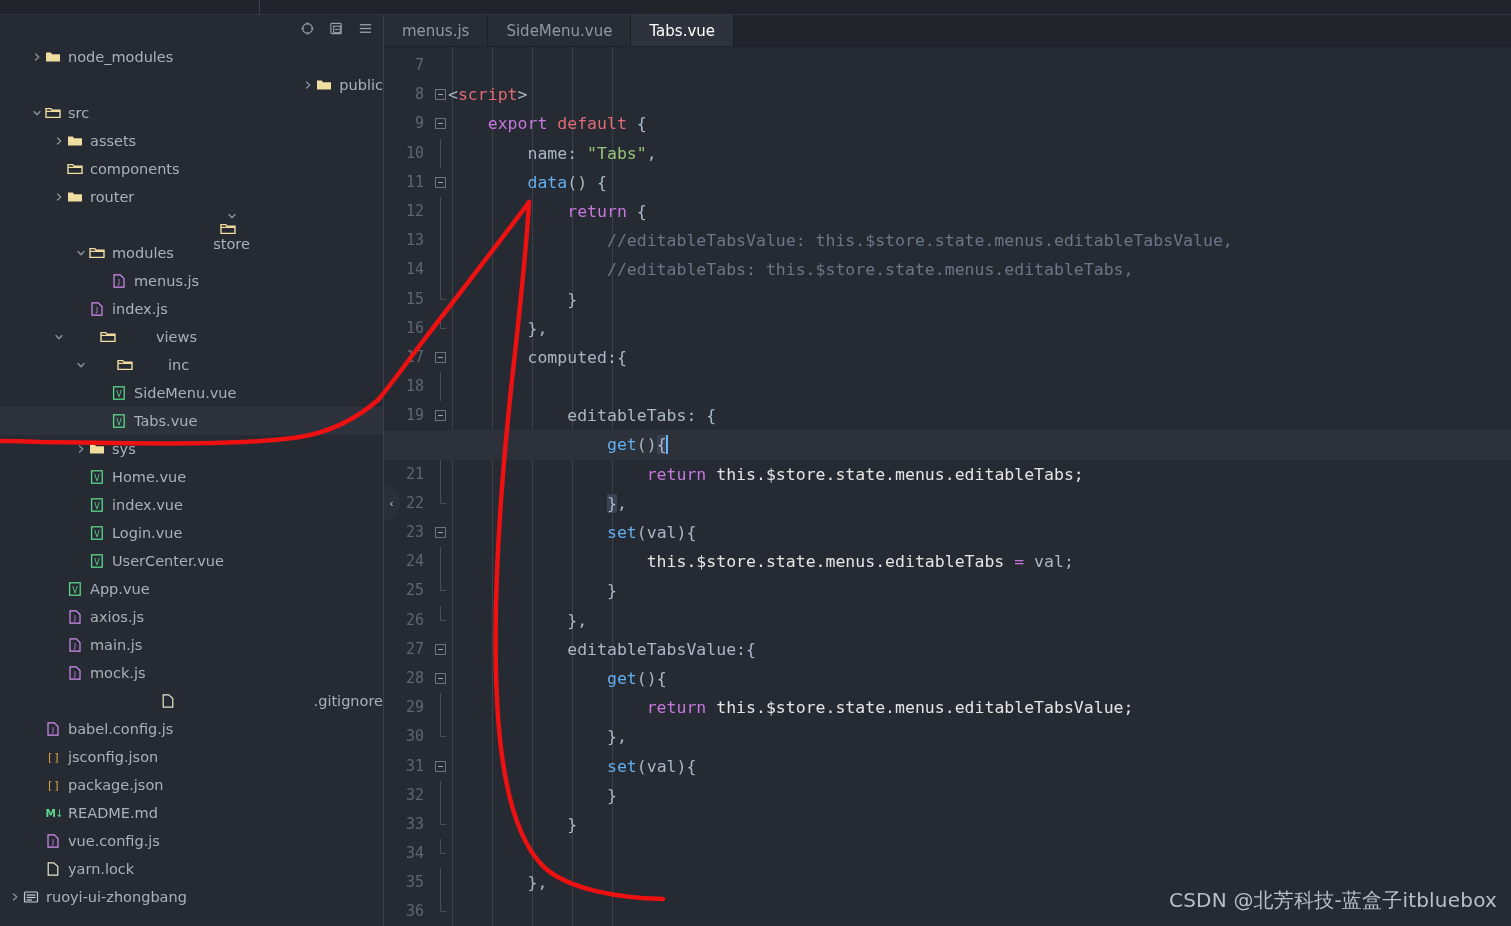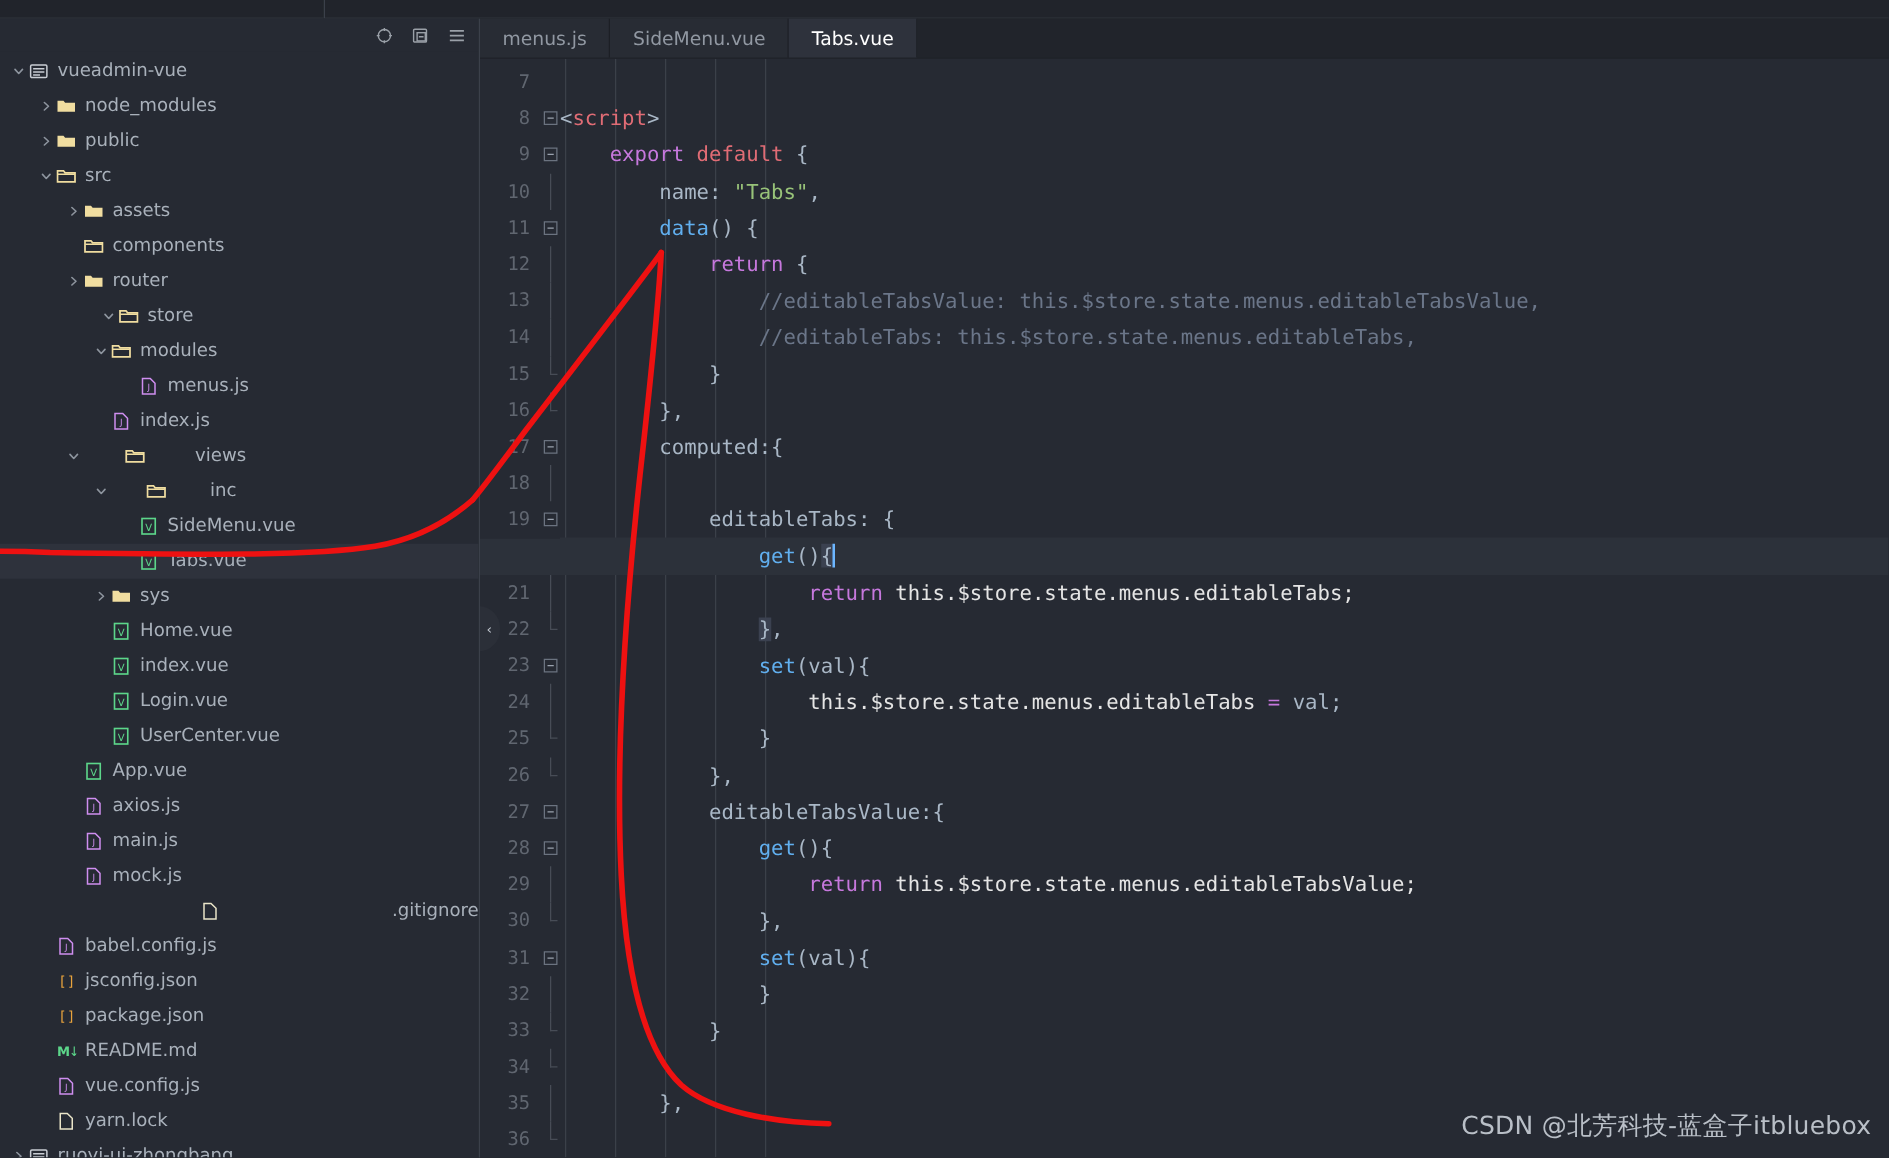--- a/index.html
+++ b/index.html
@@ -364,50 +364,34 @@
         </div>
         <div class="tool-icon">
           <svg width="15" height="15" viewBox="0 0 16 16">
             <line x1="2" y1="4" x2="14" y2="4" stroke="#9aa0a8" stroke-width="1.4"></line>
             <line x1="2" y1="8" x2="14" y2="8" stroke="#9aa0a8" stroke-width="1.4"></line>
             <line x1="2" y1="12" x2="14" y2="12" stroke="#9aa0a8" stroke-width="1.4"></line>
           </svg>
         </div>
       </div>
       <div class="tree" id="tree">
-          <div class="tree-row" style="padding-left: 8px;">
-            <span class="twisty">
-              <svg width="10" height="10" viewBox="0 0 10 10">
-                <path d="M2 3.5L5 6.8L8 3.5" fill="none" stroke="#8d949e" stroke-width="1.3" stroke-linecap="round" stroke-linejoin="round"></path>
-              </svg>
-            </span>
-            <span class="ico">
-              <svg width="16" height="16" viewBox="0 0 16 16">
-                <rect x="1.5" y="3" width="13" height="10" rx="1" fill="none" stroke="#c9cdd4" stroke-width="1.2"></rect>
-                <line x1="3.5" y1="6" x2="12.5" y2="6" stroke="#c9cdd4" stroke-width="1.2"></line>
-                <line x1="3.5" y1="8.5" x2="12.5" y2="8.5" stroke="#c9cdd4" stroke-width="1.2"></line>
-                <line x1="3.5" y1="11" x2="9" y2="11" stroke="#c9cdd4" stroke-width="1.2"></line>
-              </svg>
-            </span>
-            <span class="label">vueadmin-vue</span>
-          </div>
           <div class="tree-row" style="padding-left: 30px;">
             <span class="twisty">
               <svg width="10" height="10" viewBox="0 0 10 10">
                 <path d="M3.5 2L6.8 5L3.5 8" fill="none" stroke="#8d949e" stroke-width="1.3" stroke-linecap="round" stroke-linejoin="round"></path>
               </svg>
             </span>
             <span class="ico">
               <svg width="16" height="16" viewBox="0 0 16 16">
                 <path d="M1 3.6h4.8l1.3 1.6H15v7.2H1z" fill="#f0dda0"></path>
               </svg>
             </span>
             <span class="label">node_modules</span>
           </div>
-          <div class="tree-row" style="padding-left: 30px;">
+          <div class="tree-row" style="padding-left: 30px; justify-content: flex-end;">
             <span class="twisty">
               <svg width="10" height="10" viewBox="0 0 10 10">
                 <path d="M3.5 2L6.8 5L3.5 8" fill="none" stroke="#8d949e" stroke-width="1.3" stroke-linecap="round" stroke-linejoin="round"></path>
               </svg>
             </span>
             <span class="ico">
               <svg width="16" height="16" viewBox="0 0 16 16">
                 <path d="M1 3.6h4.8l1.3 1.6H15v7.2H1z" fill="#f0dda0"></path>
               </svg>
             </span>
@@ -456,21 +440,21 @@
                 <path d="M3.5 2L6.8 5L3.5 8" fill="none" stroke="#8d949e" stroke-width="1.3" stroke-linecap="round" stroke-linejoin="round"></path>
               </svg>
             </span>
             <span class="ico">
               <svg width="16" height="16" viewBox="0 0 16 16">
                 <path d="M1 3.6h4.8l1.3 1.6H15v7.2H1z" fill="#f0dda0"></path>
               </svg>
             </span>
             <span class="label">router</span>
           </div>
-          <div class="tree-row" style="padding-left: 80px;">
+          <div class="tree-row" style="padding-left: 80px; flex-direction: column;">
             <span class="twisty">
               <svg width="10" height="10" viewBox="0 0 10 10">
                 <path d="M2 3.5L5 6.8L8 3.5" fill="none" stroke="#8d949e" stroke-width="1.3" stroke-linecap="round" stroke-linejoin="round"></path>
               </svg>
             </span>
             <span class="ico">
               <svg width="16" height="16" viewBox="0 0 16 16">
                 <path d="M1 3.6h4.8l1.3 1.6H15v7.2H1z" fill="none" stroke="#f0dda0" stroke-width="1.4"></path>
                 <path d="M1.2 6.4H14.8" stroke="#f0dda0" stroke-width="1.2"></path>
               </svg>

